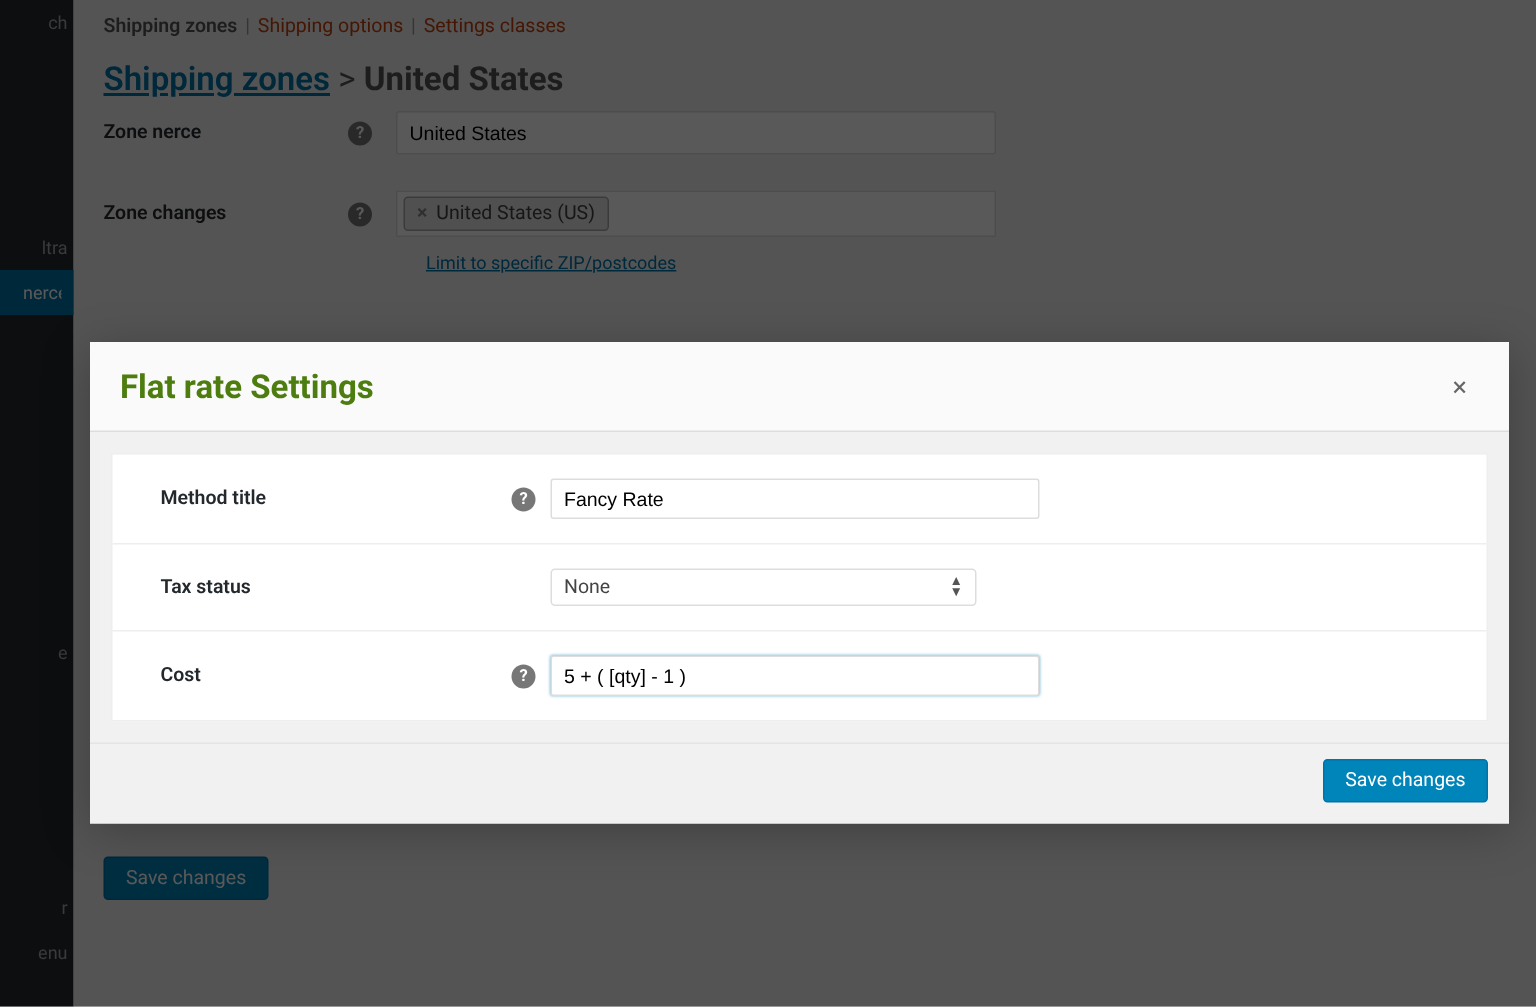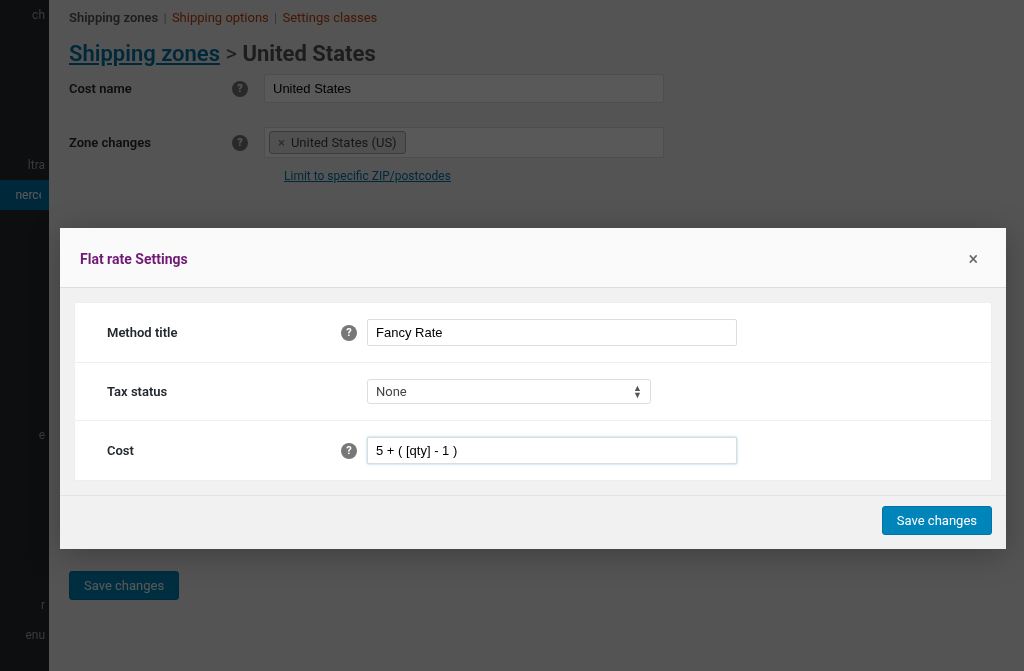--- a/index.html
+++ b/index.html
@@ -190,23 +190,23 @@
     }
     .modal-header {
       display: flex;
       justify-content: space-between;
       align-items: center;
       padding: 16px 20px 14px 20px;
       background: #fafafa;
       border-bottom: 1px solid #ddd;
     }
     .modal-header h2 {
-      font-size: 14px;
+      font-size: 22px;
       font-weight: 700;
-      color: #701a75;
+      color: #4d7c0f;
     }
     .modal-close {
       font-size: 18px;
       color: #666;
       cursor: pointer;
       padding: 4px 8px;
     }
     .modal-body {
       background: #fff;
       margin: 14px;
@@ -223,21 +223,21 @@
     .modal-row .row-label {
       width: 260px;
       font-weight: 600;
       color: #23282d;
       display: flex;
       align-items: center;
       justify-content: space-between;
       padding-right: 10px;
     }
     .modal-row input[type=text] {
-      width: 370px;
+      width: 326px;
       padding: 5px 8px;
       border: 1px solid #ddd;
       border-radius: 2px;
       font-size: 13px;
     }
     .modal-row .select-wrap {
       width: 284px;
       border: 1px solid #ddd;
       border-radius: 3px;
       padding: 4px 8px;
@@ -288,21 +288,21 @@
     </div>
 
     <div class="breadcrumb">
       <a href="#">Shipping zones</a>
       <span>&gt;</span>
       <strong>United States</strong>
     </div>
 
     <div class="form-row">
       <div class="form-label">
-        <span>Cost name</span>
+        <span>Zone nerce</span>
         <span class="help-icon">?</span>
       </div>
       <input class="input-text" type="text" value="United States" style="">
     </div>
 
     <div class="form-row">
       <div class="form-label">
         <span>Zone changes</span>
         <span class="help-icon">?</span>
       </div>

